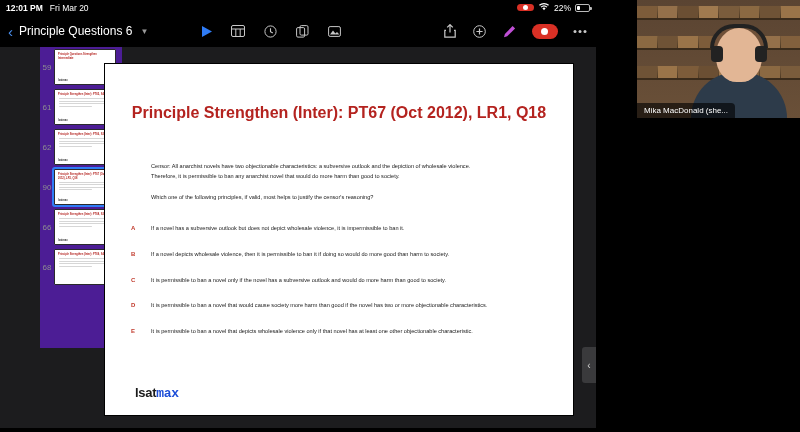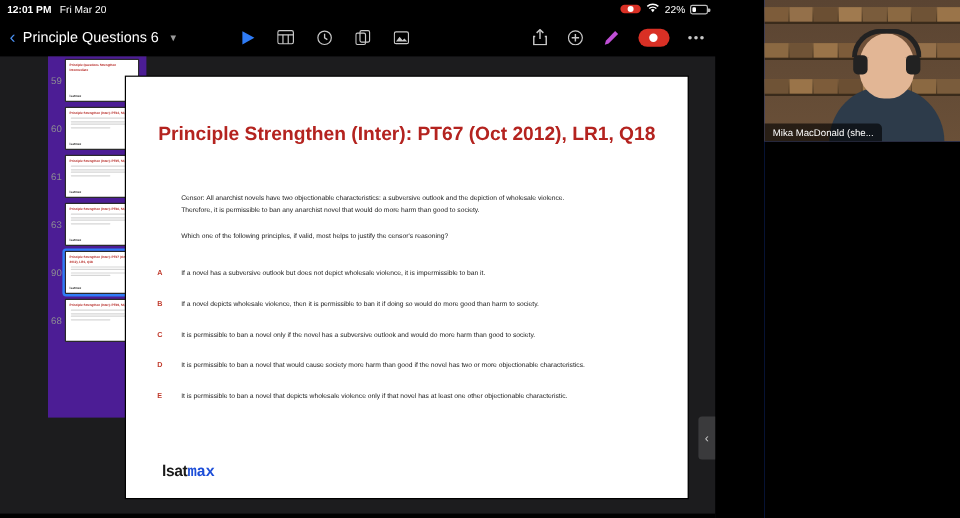--- a/index.html
+++ b/index.html
@@ -114,21 +114,21 @@
 
   .side-tab {
     position: absolute; right: 0; top: 300px; width: 14px; height: 36px;
     background: #3a3a3c; border-radius: 3px 0 0 3px;
     display: flex; align-items: center; justify-content: center;
     color: #d0d0d0; font-size: 10px;
   }
 
   
   .video-panel {
-    position: absolute; top: 0; right: 0; width: 163px; height: 432px; background: #1d4ed8;
+    position: absolute; top: 0; right: 0; width: 163px; height: 432px; background: #fef9c3;
   }
   .video-tile {
     position: absolute; top: 0; left: 0; width: 204px; height: 118px;
     overflow: hidden;
     background: linear-gradient(#5a4432, #6a5038);
   }
   .shelf {
     position: absolute; left: 0; right: 0; height: 14px;
     background: linear-gradient(180deg,#7a5c3c,#4e3a24);
     border-bottom: 2px solid #3a2b1b;
@@ -277,70 +277,70 @@
     <div class="navigator">
 
       <div class="nav-item">
         <span class="nav-num">59</span>
         <div class="nav-thumb">
           <div class="thumb-title">Principle Questions Strengthen Intermediate</div>
           <div class="thumb-logo">lsatmax</div>
         </div>
       </div>
 
-      <div class="nav-item">
-        <span class="nav-num">60</span>
-        <div class="nav-thumb">
-          <div class="thumb-title">Principle Strengthen (Inter): PT64, S3, Q14</div>
-          <div class="thumb-line"></div>
-            <div class="thumb-line mid"></div>
-            <div class="thumb-line"></div>
-            <div class="thumb-line short"></div>
-          <div class="thumb-logo">lsatmax</div>
-        </div>
-      </div>
 
       <div class="nav-item">
         <span class="nav-num">61</span>
         <div class="nav-thumb">
           <div class="thumb-title">Principle Strengthen (Inter): PT65, S4, Q11</div>
           <div class="thumb-line"></div>
             <div class="thumb-line mid"></div>
             <div class="thumb-line"></div>
             <div class="thumb-line short"></div>
           <div class="thumb-logo">lsatmax</div>
         </div>
       </div>
 
-
-      <div class="nav-item">
-        <span class="nav-num">63</span>
+      <div class="nav-item">
+        <span class="nav-num">62</span>
         <div class="nav-thumb">
-          <div class="thumb-title">Principle Strengthen (Inter): PT66, S4, Q16</div>
+          <div class="thumb-title">Principle Strengthen (Inter): PT66, S2, Q9</div>
           <div class="thumb-line"></div>
             <div class="thumb-line mid"></div>
             <div class="thumb-line"></div>
             <div class="thumb-line short"></div>
           <div class="thumb-logo">lsatmax</div>
         </div>
       </div>
+
 
 
       <div class="nav-item">
         <span class="nav-num">90</span>
         <div class="nav-thumb selected">
           <div class="thumb-title">Principle Strengthen (Inter): PT67 (Oct 2012), LR1, Q18</div>
           <div class="thumb-line"></div>
             <div class="thumb-line mid"></div>
             <div class="thumb-line"></div>
             <div class="thumb-line short"></div>
           <div class="thumb-logo">lsatmax</div>
         </div>
       </div>
 
+      <div class="nav-item">
+        <span class="nav-num">66</span>
+        <div class="nav-thumb">
+          <div class="thumb-title">Principle Strengthen (Inter): PT68, S2, Q12</div>
+          <div class="thumb-line"></div>
+            <div class="thumb-line mid"></div>
+            <div class="thumb-line"></div>
+            <div class="thumb-line short"></div>
+          <div class="thumb-logo">lsatmax</div>
+        </div>
+      </div>
 
 
       <div class="nav-item">
         <span class="nav-num">68</span>
         <div class="nav-thumb">
           <div class="thumb-title">Principle Strengthen (Inter): PT69, S4, Q19</div>
           <div class="thumb-line"></div>
             <div class="thumb-line mid"></div>
             <div class="thumb-line"></div>
             <div class="thumb-line short"></div>

